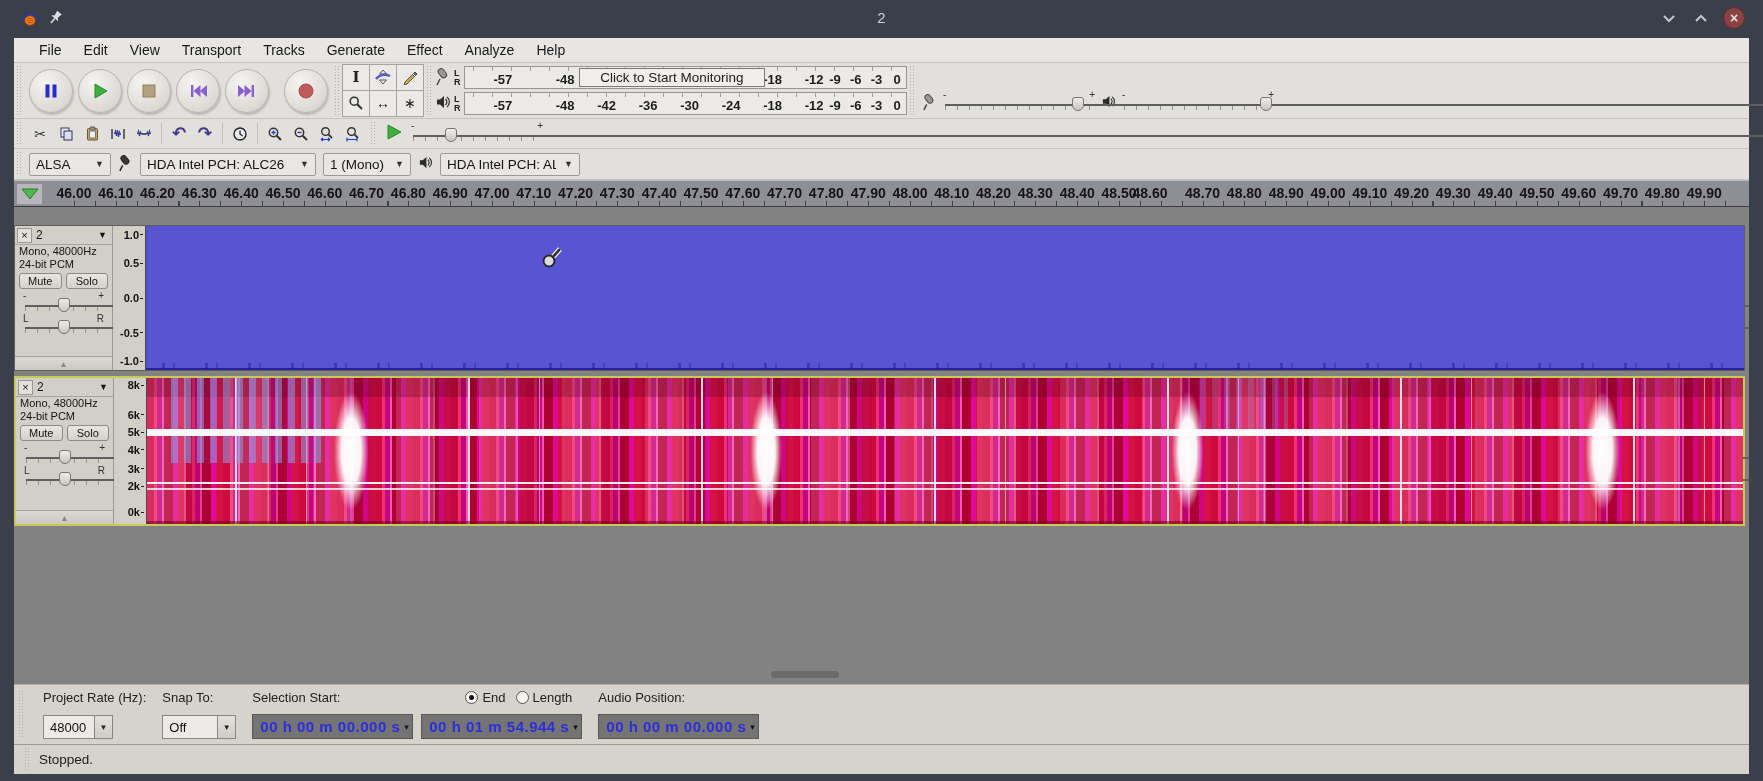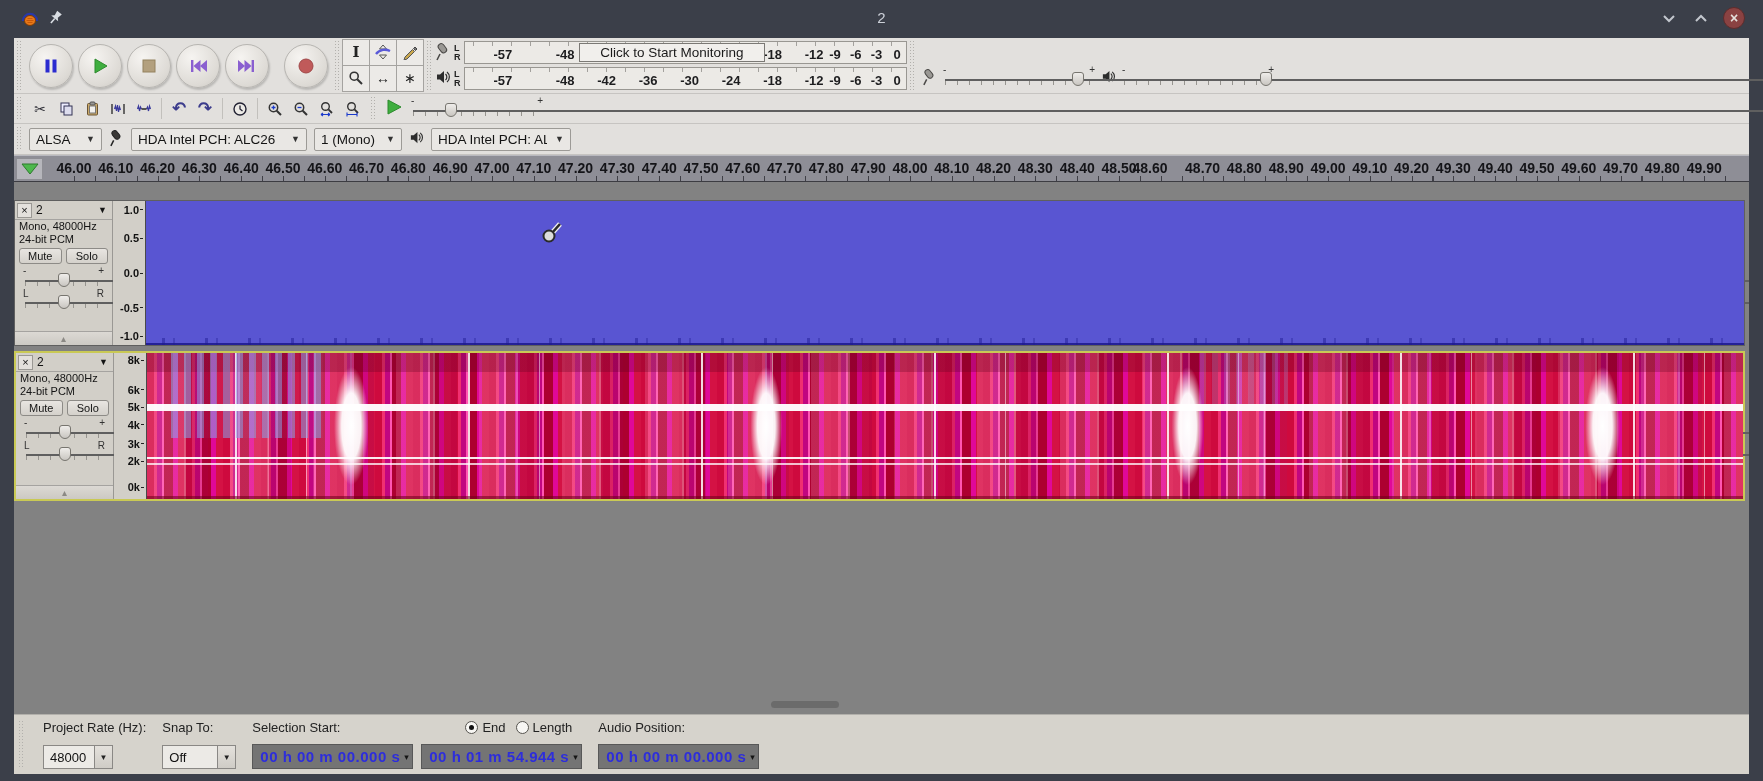--- a/index.html
+++ b/index.html
@@ -195,20 +195,31 @@
           <svg width="14" height="9" viewBox="0 0 14 9">
             <polyline points="2,7 7,2 12,7" fill="none" stroke="#c3c7ce" stroke-width="2"></polyline>
           </svg>
         </span>
       <span class="wc-close">×</span>
     </div>
   </div>
 
   <div class="content">
 
+    <div class="menubar">
+      <span class="menu-item">File</span>
+      <span class="menu-item">Edit</span>
+      <span class="menu-item">View</span>
+      <span class="menu-item">Transport</span>
+      <span class="menu-item">Tracks</span>
+      <span class="menu-item">Generate</span>
+      <span class="menu-item">Effect</span>
+      <span class="menu-item">Analyze</span>
+      <span class="menu-item">Help</span>
+    </div>
 
     <div class="tb-row row1">
       <span class="grip"></span>
       <div class="transport">
         <div class="tr-btn">
             <svg width="20" height="20" viewBox="0 0 20 20">
               <rect x="4.5" y="3.5" width="4" height="13" fill="#2b2bd0"></rect>
               <rect x="11.5" y="3.5" width="4" height="13" fill="#2b2bd0"></rect>
             </svg>
           </div>
@@ -430,21 +441,21 @@
           <div class="track"></div>
             <div class="ticks"></div>
             <span class="thumb" style="left:30%"></span>
         </div>
       </div>
     </div>
 
     <div class="tb-row row3">
       <span class="grip"></span>
       <div class="devicebar">
-        <div class="combo" style="width:73px">
+        <div class="combo" style="width:82px">
           <span>ALSA</span>
             <span class="dd">▼</span>
         </div>
         <span><svg width="15" height="19" viewBox="0 0 16 20">
               <g transform="rotate(-38 8 8)">
                 <rect x="5" y="2" width="6" height="10" rx="3" fill="#3a3836" stroke="#222"></rect>
               </g>
               <line x1="5" y1="13" x2="2" y2="19" stroke="#222" stroke-width="1.6"></line>
             </svg></span>
         <div class="combo" style="width:176px">
@@ -699,15 +710,19 @@
         <div class="sel-lblrow">Audio Position:</div>
         <div class="sel-ctlrow">
           <div class="timefield">
             <span>00 h 00 m 00.000 s</span>
             <span class="fdd">▾</span>
           </div>
         </div>
       </div>
     </div>
 
+    <div class="statusbar">
+      <span class="grip" style="align-self:stretch"></span>
+      <span>Stopped.</span>
+    </div>
 
   </div>
 </div>
 
 </body></html>

